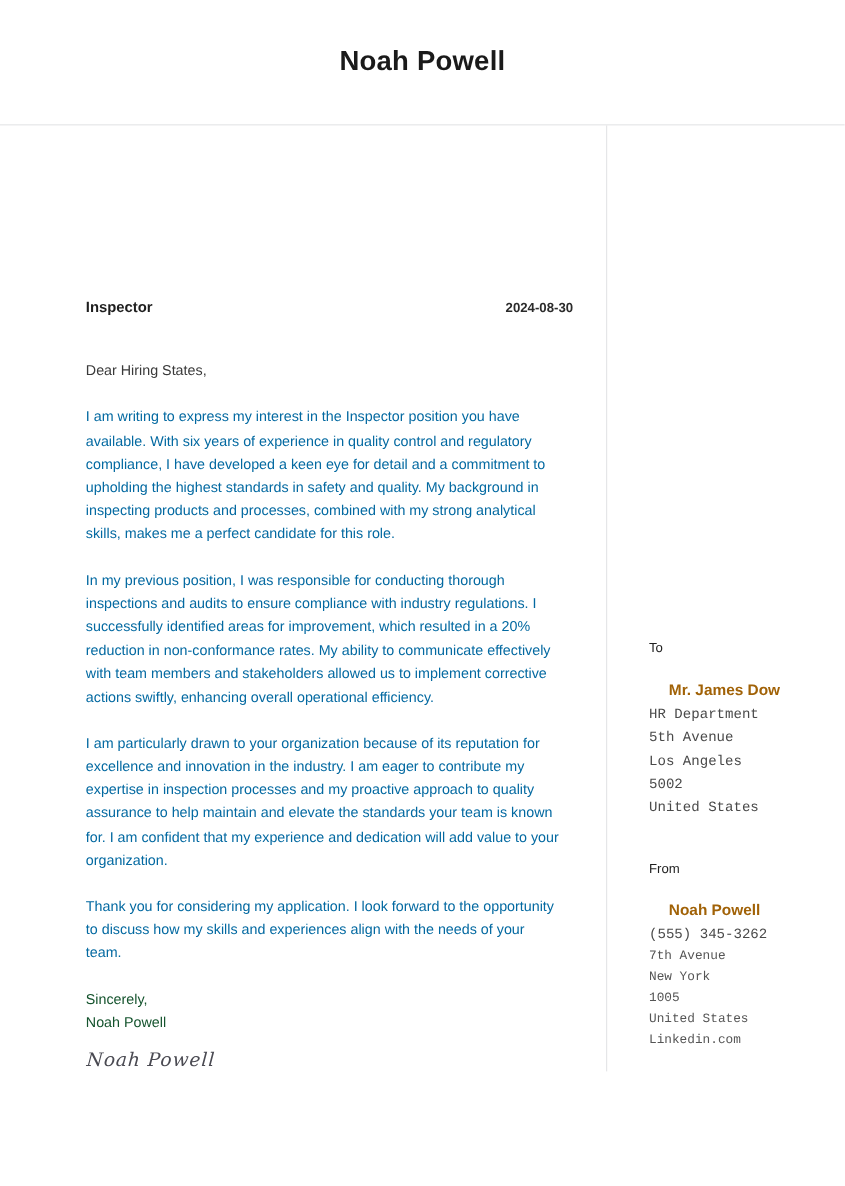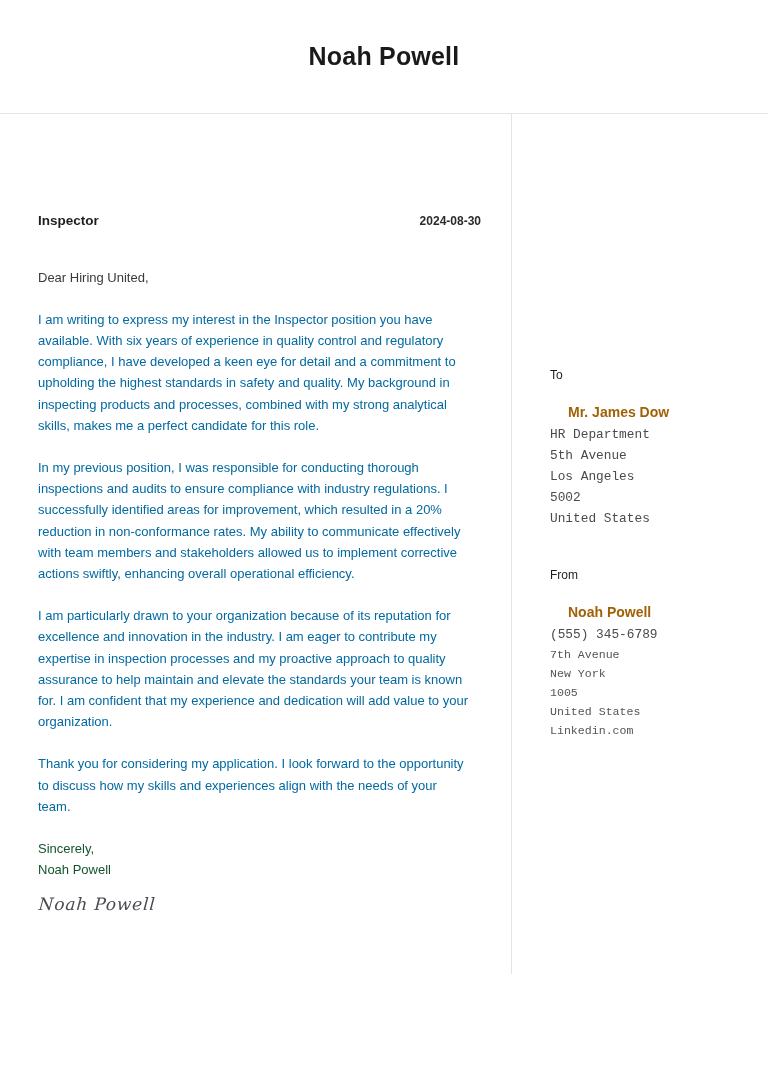--- a/index.html
+++ b/index.html
@@ -39,21 +39,22 @@
   }
   .header-rule {
     height: 1px;
     width: 100%;
     background: #e3e4e6;
   }
 
   
   .columns {
     display: flex;
-    align-items: center;
+    align-items: flex-end;
+    padding-left: 40px;
   }
   .col-left {
     width: 511px;
     box-sizing: border-box;
     padding: 39px 30px 0 38px;
   }
   .col-divider {
     width: 1px;
     background: #e3e4e6;
     height: 860px;
@@ -158,21 +159,21 @@
 
   <div class="columns">
 
     <div class="col-left">
 
       <div class="meta-row">
         <div class="job-title">Inspector</div>
         <div class="letter-date">2024-08-30</div>
       </div>
 
-      <p class="salutation">Dear Hiring United,</p>
+      <p class="salutation">Dear Hiring States,</p>
 
       <p class="body-par">I am writing to express my interest in the Inspector position you have available. With six years of experience in quality control and regulatory compliance, I have developed a keen eye for detail and a commitment to upholding the highest standards in safety and quality. My background in inspecting products and processes, combined with my strong analytical skills, makes me a perfect candidate for this role.</p>
       <p class="body-par">In my previous position, I was responsible for conducting thorough inspections and audits to ensure compliance with industry regulations. I successfully identified areas for improvement, which resulted in a 20% reduction in non-conformance rates. My ability to communicate effectively with team members and stakeholders allowed us to implement corrective actions swiftly, enhancing overall operational efficiency.</p>
       <p class="body-par">I am particularly drawn to your organization because of its reputation for excellence and innovation in the industry. I am eager to contribute my expertise in inspection processes and my proactive approach to quality assurance to help maintain and elevate the standards your team is known for. I am confident that my experience and dedication will add value to your organization.</p>
       <p class="body-par">Thank you for considering my application. I look forward to the opportunity to discuss how my skills and experiences align with the needs of your team.</p>
 
       <div class="closing">
         <div>Sincerely,</div>
         <div>Noah Powell</div>
       </div>
@@ -194,21 +195,21 @@
         <div class="side-line">5002</div>
         <div class="side-line">United States</div>
       </div>
 
       <div class="spacer-from"></div>
 
       <div class="side-label">From</div>
 
       <div class="side-block">
         <div class="side-name">Noah Powell</div>
-        <div class="side-line">(555) 345-6789</div>
+        <div class="side-line">(555) 345-3262</div>
         <div class="side-line small">7th Avenue</div>
         <div class="side-line small">New York</div>
         <div class="side-line small">1005</div>
         <div class="side-line small">United States</div>
         <div class="side-line small">Linkedin.com</div>
       </div>
 
     </div>
   </div>
 </div>

